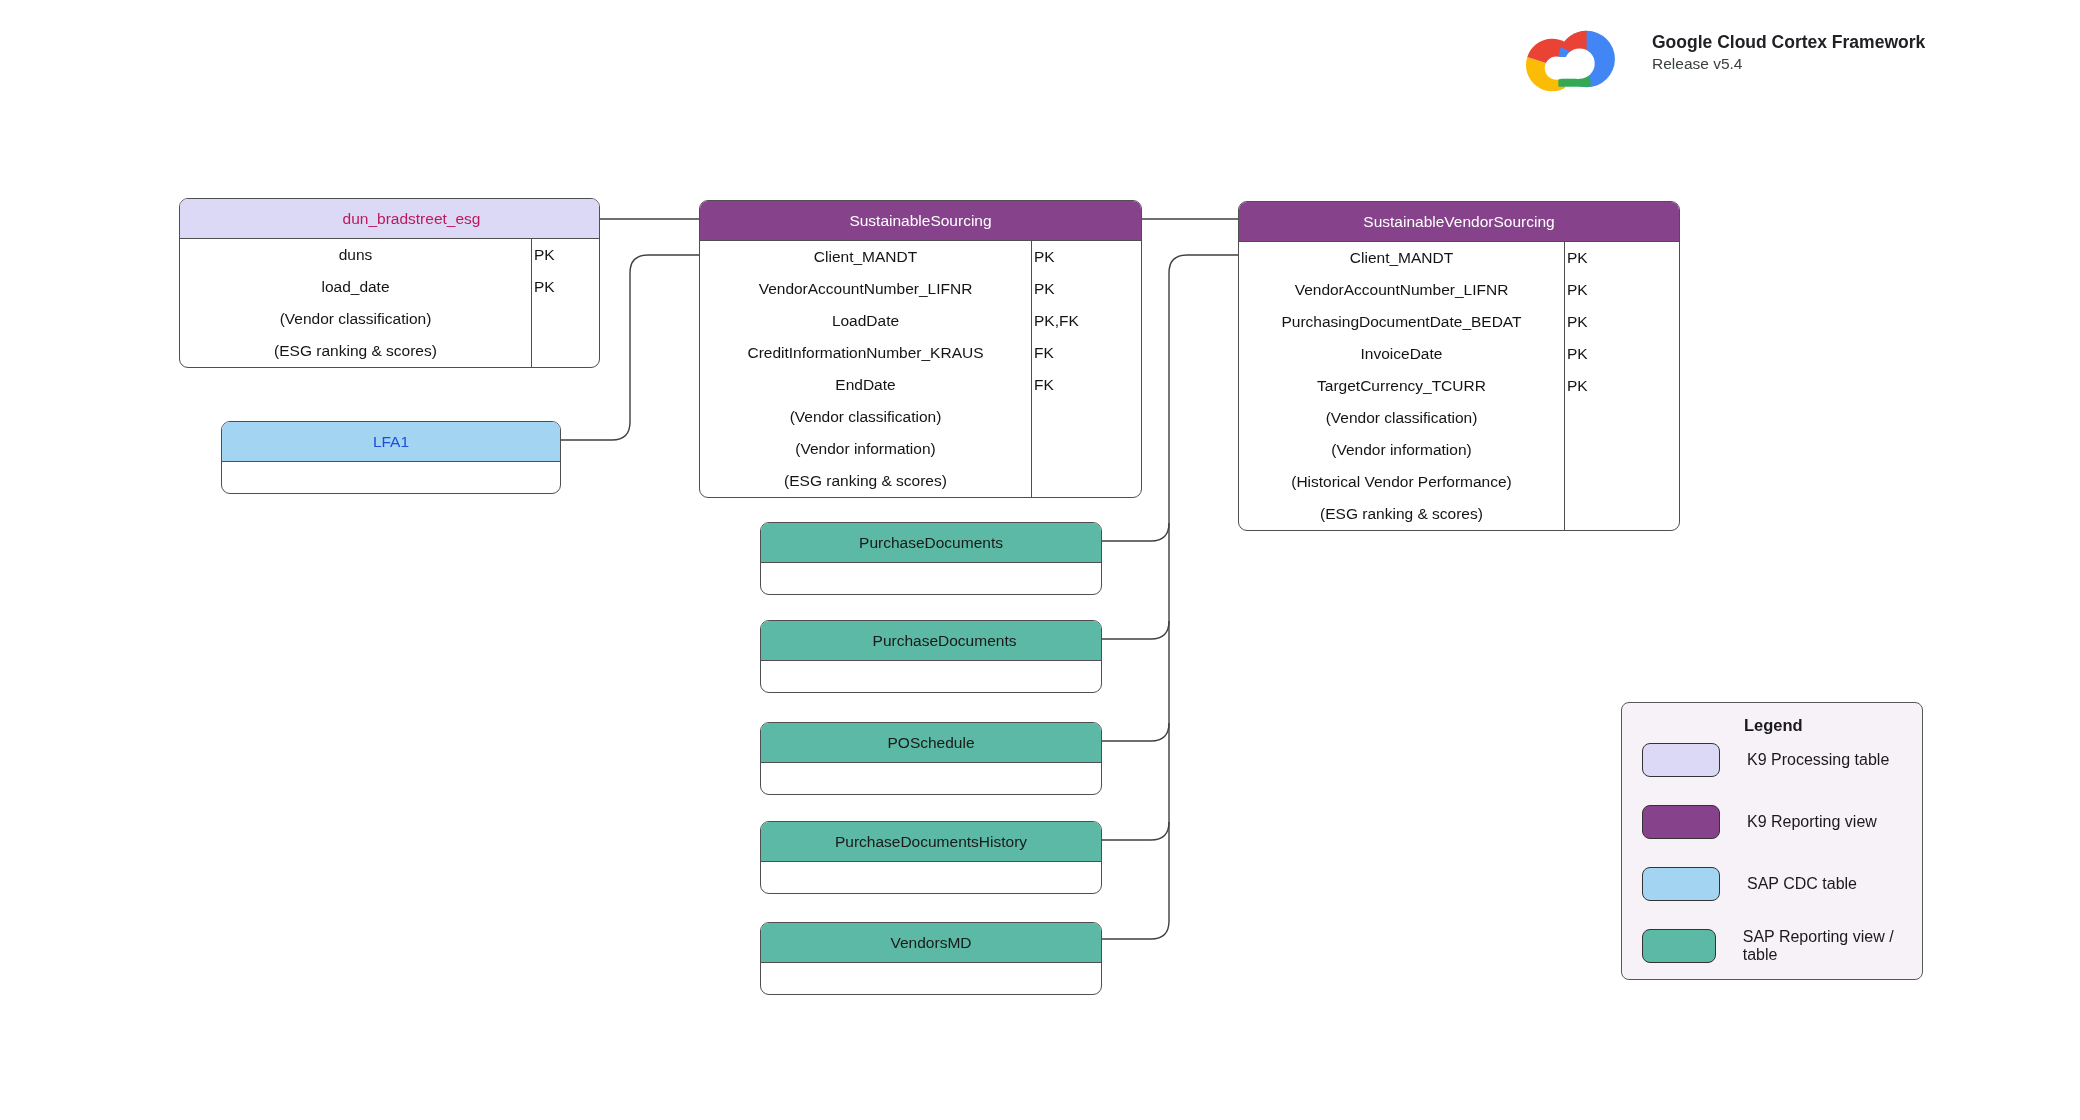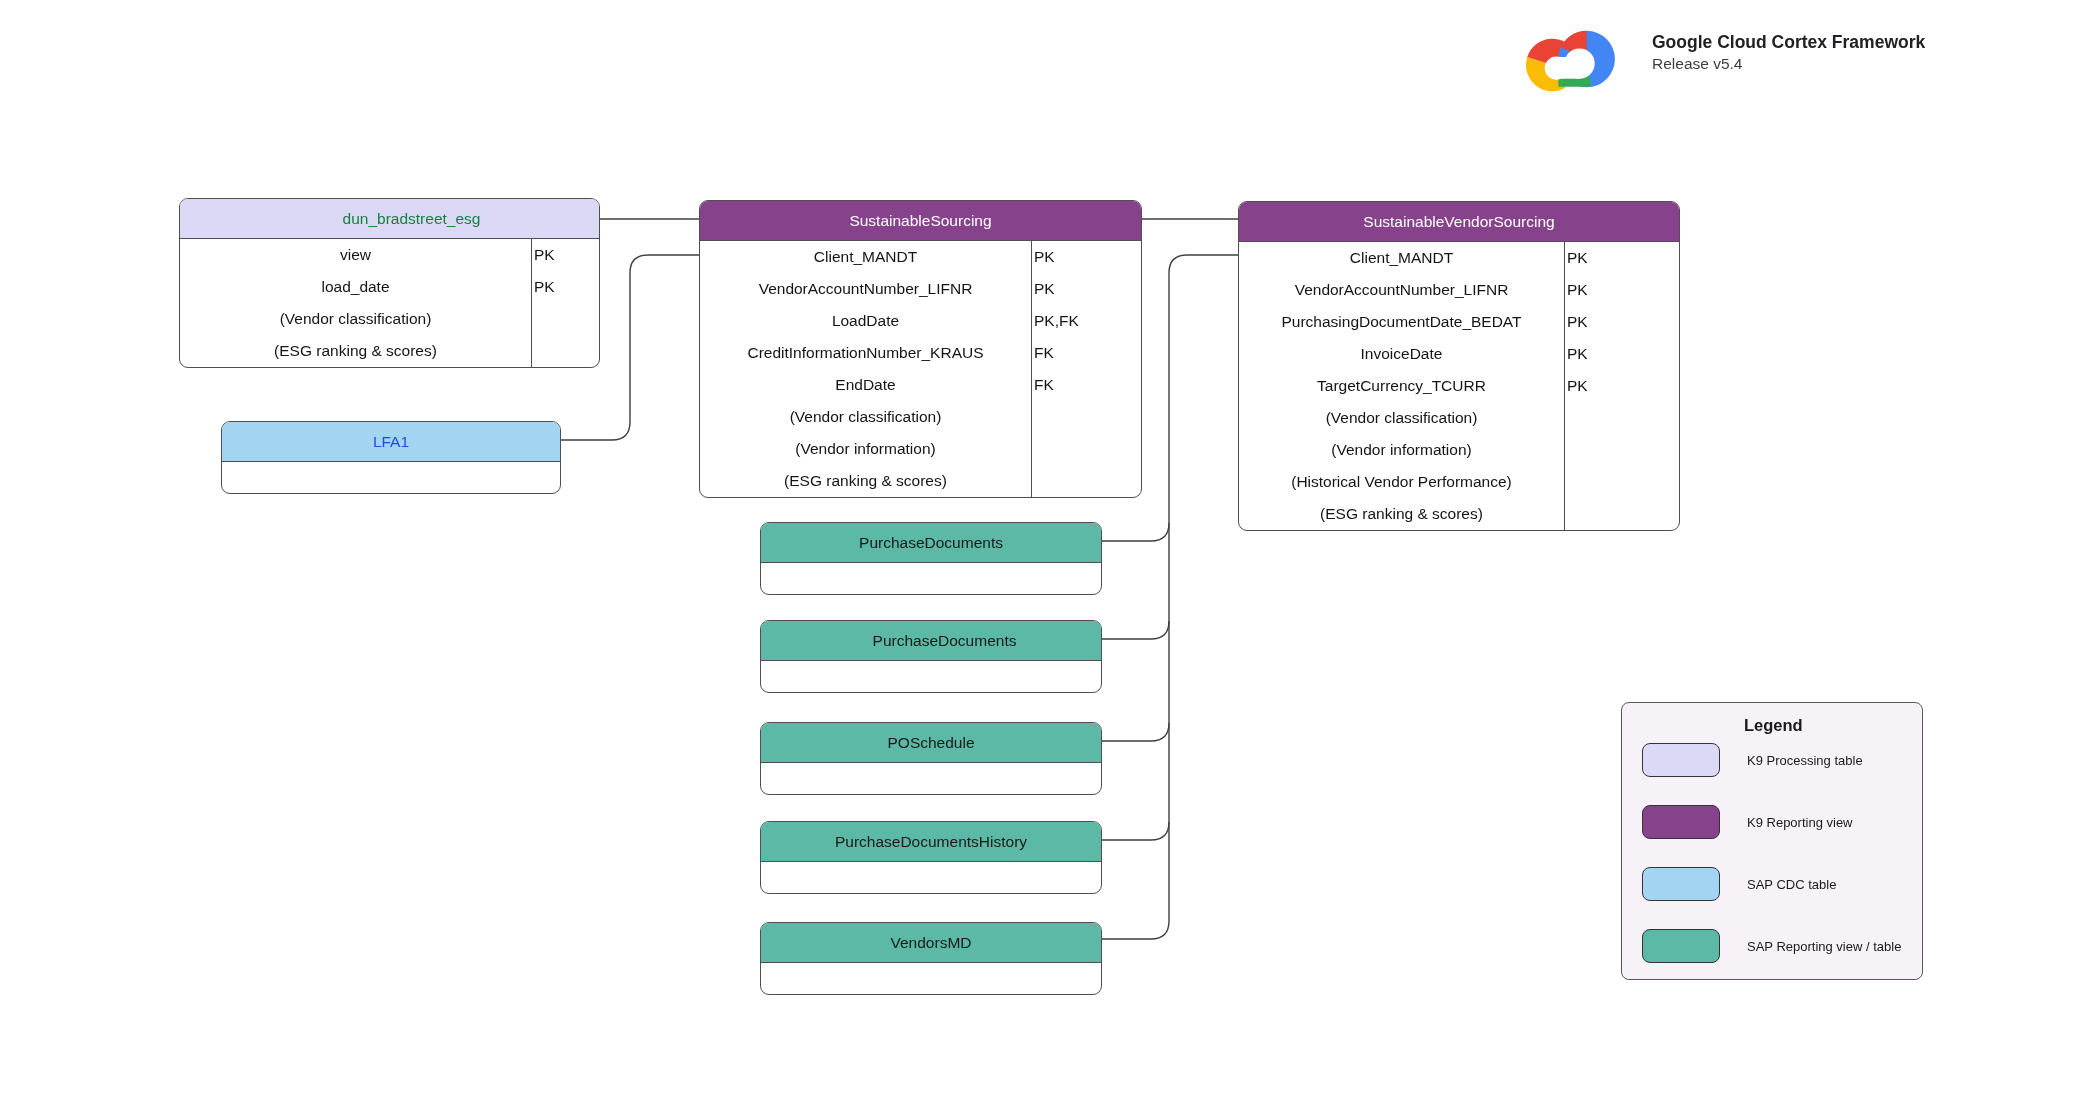--- a/index.html
+++ b/index.html
@@ -24,21 +24,21 @@
   .brand{position:absolute;left:1652px;top:31px;z-index:1;}
   .brand .t1{font-weight:bold;font-size:17.5px;color:#202124;line-height:22px;}
   .brand .t2{font-size:15.5px;color:#3c4043;line-height:22px;}
   
   .legend{position:absolute;left:1621px;top:702px;width:302px;height:278px;z-index:1;
           background:#f7f2f8;border:1.4px solid #585858;border-radius:8px;box-sizing:border-box;}
   .legend-title{font-weight:bold;font-size:16.5px;padding:13px 0 0 122px;color:#1a1a1a;}
   .lrow{display:flex;align-items:center;margin:28px 0 0 20px;height:34px;}
   .lrow:first-of-type{margin-top:8px;}
   .lswatch{width:78px;height:34px;border:1.4px solid #333;border-radius:8px;box-sizing:border-box;}
-  .llabel{margin-left:27px;font-size:13px;color:#1a1a1a;}
+  .llabel{margin-left:27px;font-size:16px;color:#1a1a1a;}
 </style>
 </head>
 <body>
 
 <div class="canvas">
 
   <svg class="wires" width="2080" height="1120">
     <path d="M 598 219 H 699"></path>
     <path d="M 559 440 H 612 Q 630 440 630 422 V 273 Q 630 255 648 255 H 699"></path>
     <path d="M 1140 219 H 1238"></path>
@@ -61,24 +61,24 @@
       <rect x="34" y="40" width="23" height="21.5"></rect>
     </g>
   </svg>
 
   <div class="brand">
     <div class="t1">Google Cloud Cortex Framework</div>
     <div class="t2">Release v5.4</div>
   </div>
 
   <div class="entity" style="left:179px;top:198px;width:419px;--div:351px">
-    <div class="ehdr" style="background: rgb(219, 217, 246); color: #15803d; padding-left: 44px;">dun_bradstreet_esg</div>
+    <div class="ehdr" style="background: rgb(219, 217, 246); color: #be185d; padding-left: 44px;">dun_bradstreet_esg</div>
     <div class="ebody">
         <div class="erow">
-          <div class="nm">view</div>
+          <div class="nm">duns</div>
           <div class="ky">PK</div>
         </div>
         <div class="erow">
           <div class="nm">load_date</div>
           <div class="ky">PK</div>
         </div>
         <div class="erow">
           <div class="nm">(Vendor classification)</div>
           <div class="ky"></div>
         </div>

